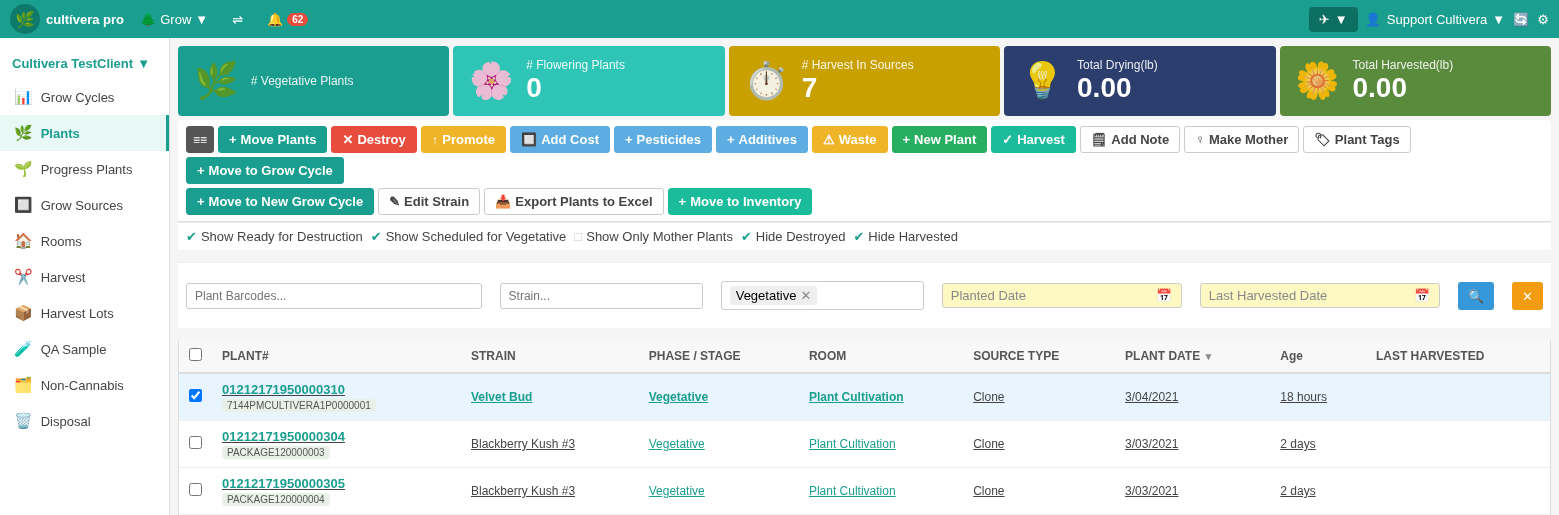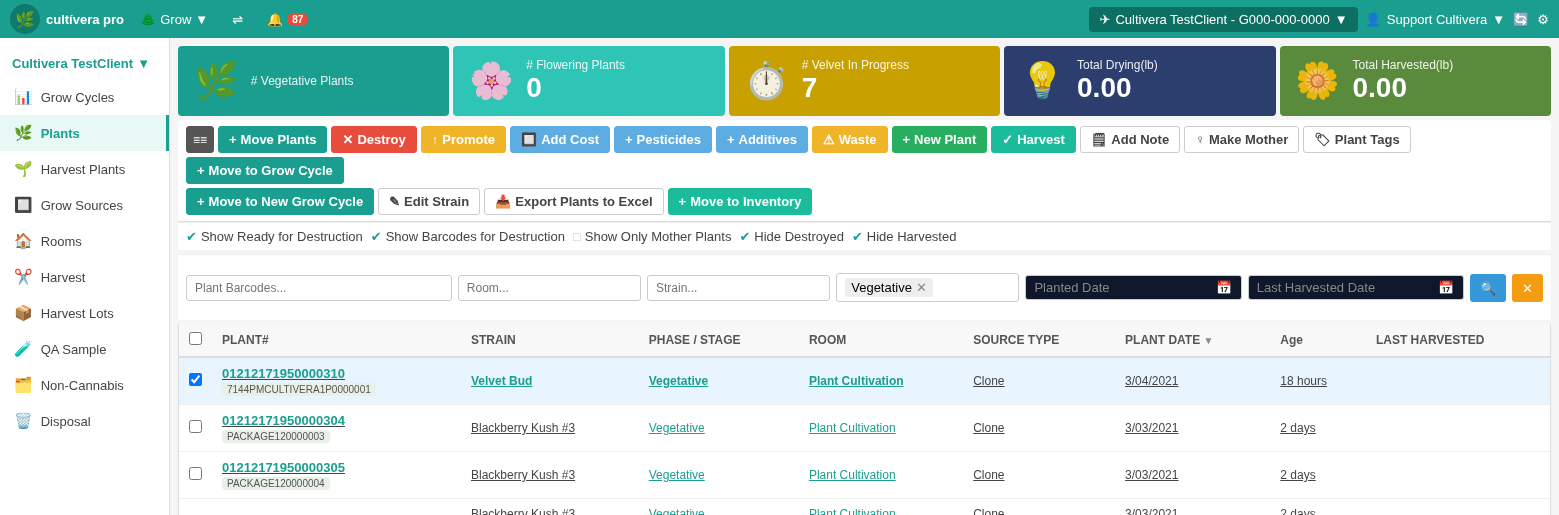--- a/index.html
+++ b/index.html
@@ -128,23 +128,23 @@
     .filter-row {
       display: flex; align-items: center; gap: 8px;
       padding: 6px 8px; background: white;
       margin: 0 8px; border-top: 1px solid #eee;
     }
     .filter-check { display: flex; align-items: center; gap: 4px; font-size: 12px; color: #444; }
     .filter-check .checkmark { color: #1a9e8f; }
 
     
     .search-row {
-      display: flex; align-items: center; gap: 6px;
+      display: flex; align-items: center; gap: 18px;
       padding: 18px 8px; background: white;
-      margin: 4px 8px; border-top: 1px solid #eee;
+      margin: 12px 8px; border-top: 1px solid #eee;
     }
     .search-input {
       border: 1px solid #ccc; border-radius: 3px;
       padding: 5px 8px; font-size: 12px; color: #888;
       min-width: 0;
     }
     .search-input-wide { flex: 1.5; }
     .search-input-mid { flex: 1; }
     .tag-filter {
       display: flex; align-items: center; gap: 4px;
@@ -153,21 +153,21 @@
     }
     .tag-filter .tag {
       background: #eee; border-radius: 3px;
       padding: 2px 6px; font-size: 12px;
       display: flex; align-items: center; gap: 4px;
     }
     .tag .remove { cursor: pointer; color: #888; }
     .date-filter {
       display: flex; align-items: center; gap: 4px;
       border: 1px solid #ccc; border-radius: 3px;
-      padding: 4px 8px; background: #0f172a;
+      padding: 4px 8px; background: #fef9c3;
       font-size: 12px; color: #888; flex: 1.2;
     }
     .search-btn { background: #3498db; color: white; border: none; border-radius: 3px; padding: 6px 10px; cursor: pointer; font-size: 14px; }
     .clear-btn { background: #f39c12; color: white; border: none; border-radius: 3px; padding: 6px 10px; cursor: pointer; font-size: 14px; }
 
     
     .table-container {
       margin: 0 8px 8px 8px;
       background: white;
       border: 1px solid #ddd;
@@ -204,26 +204,25 @@
   <div class="nav-item">
     <span>🌲</span>
     <span>Grow</span>
     <span>▼</span>
   </div>
   <div class="nav-item">
     <span>⇌</span>
   </div>
   <div class="nav-item">
     <span>🔔</span>
-    <span class="badge">87</span>
+    <span class="badge">62</span>
   </div>
   <div class="top-nav-right">
     <button class="client-selector">
       <span>✈</span>
-      <span>Cultivera TestClient - G000-000-0000</span>
       <span>▼</span>
     </button>
     <button class="support-btn">
       <span>👤</span>
       <span>Support Cultivera</span>
       <span>▼</span>
     </button>
     <button class="support-btn">
       <span>🔄</span>
     </button>
@@ -243,21 +242,21 @@
     <div class="sidebar-item">
       <span class="icon">📊</span>
       <span>Grow Cycles</span>
     </div>
     <div class="sidebar-item active">
       <span class="icon">🌿</span>
       <span>Plants</span>
     </div>
     <div class="sidebar-item">
       <span class="icon">🌱</span>
-      <span>Harvest Plants</span>
+      <span>Progress Plants</span>
     </div>
     <div class="sidebar-item">
       <span class="icon">🔲</span>
       <span>Grow Sources</span>
     </div>
     <div class="sidebar-item">
       <span class="icon">🏠</span>
       <span>Rooms</span>
     </div>
     <div class="sidebar-item">
@@ -294,21 +293,21 @@
       <div class="stat-card card-flowering">
         <div class="card-icon">🌸</div>
         <div class="card-text">
           <span class="card-label"># Flowering Plants</span>
           <span class="card-value">0</span>
         </div>
       </div>
       <div class="stat-card card-harvest">
         <div class="card-icon">⏱️</div>
         <div class="card-text">
-          <span class="card-label"># Velvet In Progress</span>
+          <span class="card-label"># Harvest In Sources</span>
           <span class="card-value">7</span>
         </div>
       </div>
       <div class="stat-card card-drying">
         <div class="card-icon">💡</div>
         <div class="card-text">
           <span class="card-label">Total Drying(lb)</span>
           <span class="card-value">0.00</span>
         </div>
       </div>
@@ -397,39 +396,38 @@
       </div>
     </div>
 
     <div class="filter-row">
       <label class="filter-check">
         <span class="checkmark">✔</span>
         <span>Show Ready for Destruction</span>
       </label>
       <label class="filter-check">
         <span class="checkmark">✔</span>
-        <span>Show Barcodes for Destruction</span>
+        <span>Show Scheduled for Vegetative</span>
       </label>
       <label class="filter-check">
         <span style="color:#ccc">□</span>
         <span>Show Only Mother Plants</span>
       </label>
       <label class="filter-check">
         <span class="checkmark">✔</span>
         <span>Hide Destroyed</span>
       </label>
       <label class="filter-check">
         <span class="checkmark">✔</span>
         <span>Hide Harvested</span>
       </label>
     </div>
 
     <div class="search-row">
       <input type="text" class="search-input search-input-wide" placeholder="Plant Barcodes..." style="">
-      <input type="text" class="search-input search-input-mid" placeholder="Room..." style="">
       <input type="text" class="search-input search-input-mid" placeholder="Strain..." style="">
       <div class="tag-filter">
         <span class="tag">
           <span>Vegetative</span>
           <span class="remove">✕</span>
         </span>
       </div>
       <div class="date-filter">
         <span>Planted Date</span>
         <span style="margin-left:auto">📅</span>

